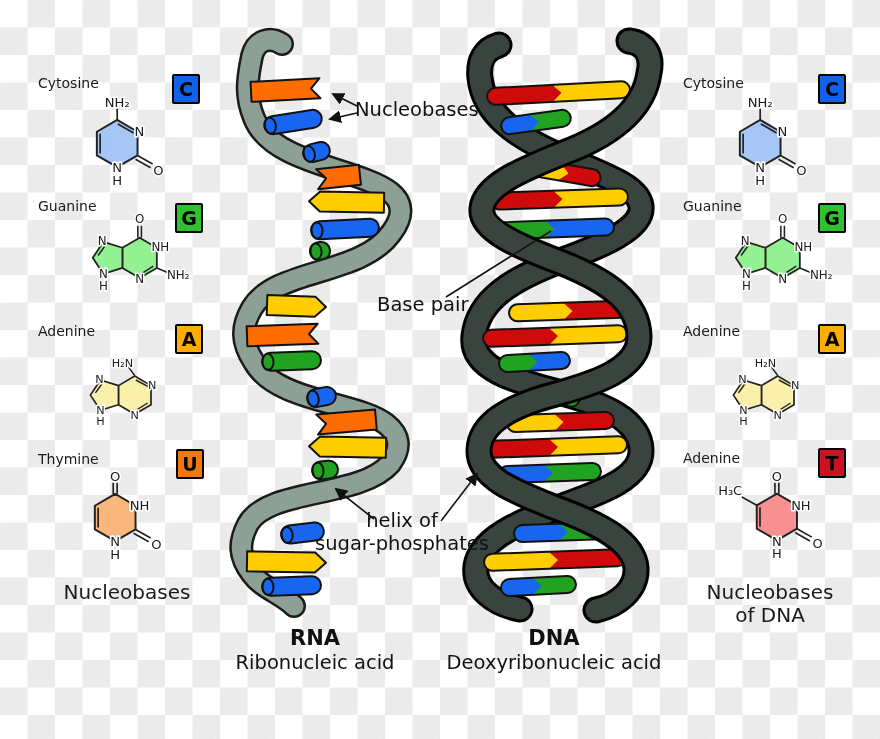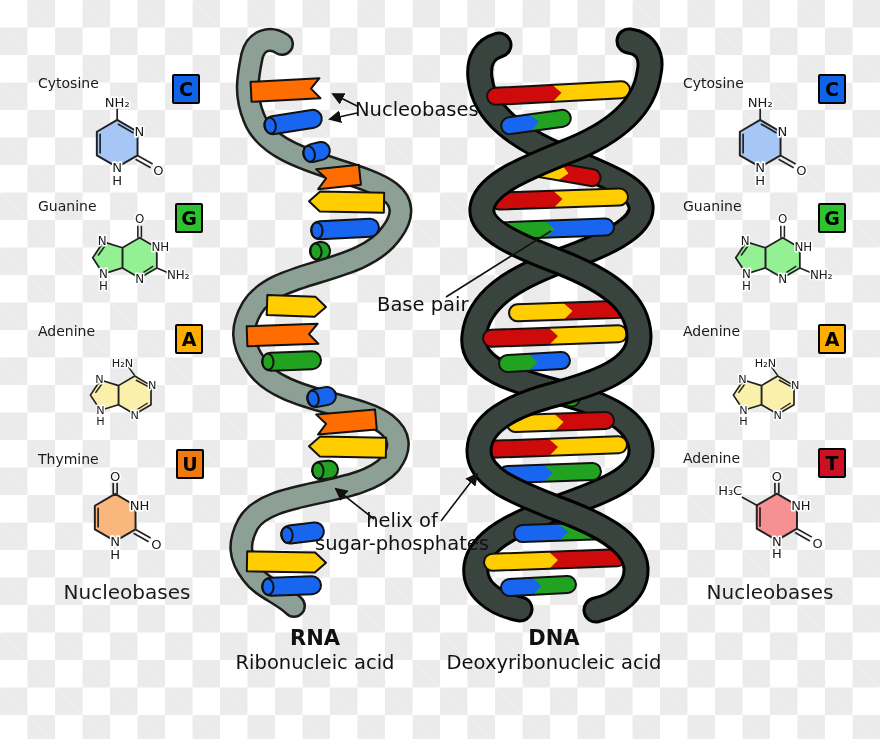--- a/index.html
+++ b/index.html
@@ -373,15 +373,16 @@
     <text x="100" y="30">O</text>
     <text x="137" y="75">NH</text>
     <text x="100" y="130">N</text>
     <text x="100" y="149">H</text>
     <text x="163" y="134">O</text>
     <text x="28" y="52">H₃C</text>
   </svg>
 
   <div class="footer" style="left:670px;top:581px">
     <div>Nucleobases</div>
+    <div>of DNA</div>
   </div>
 
 </div>
 
 </body></html>

